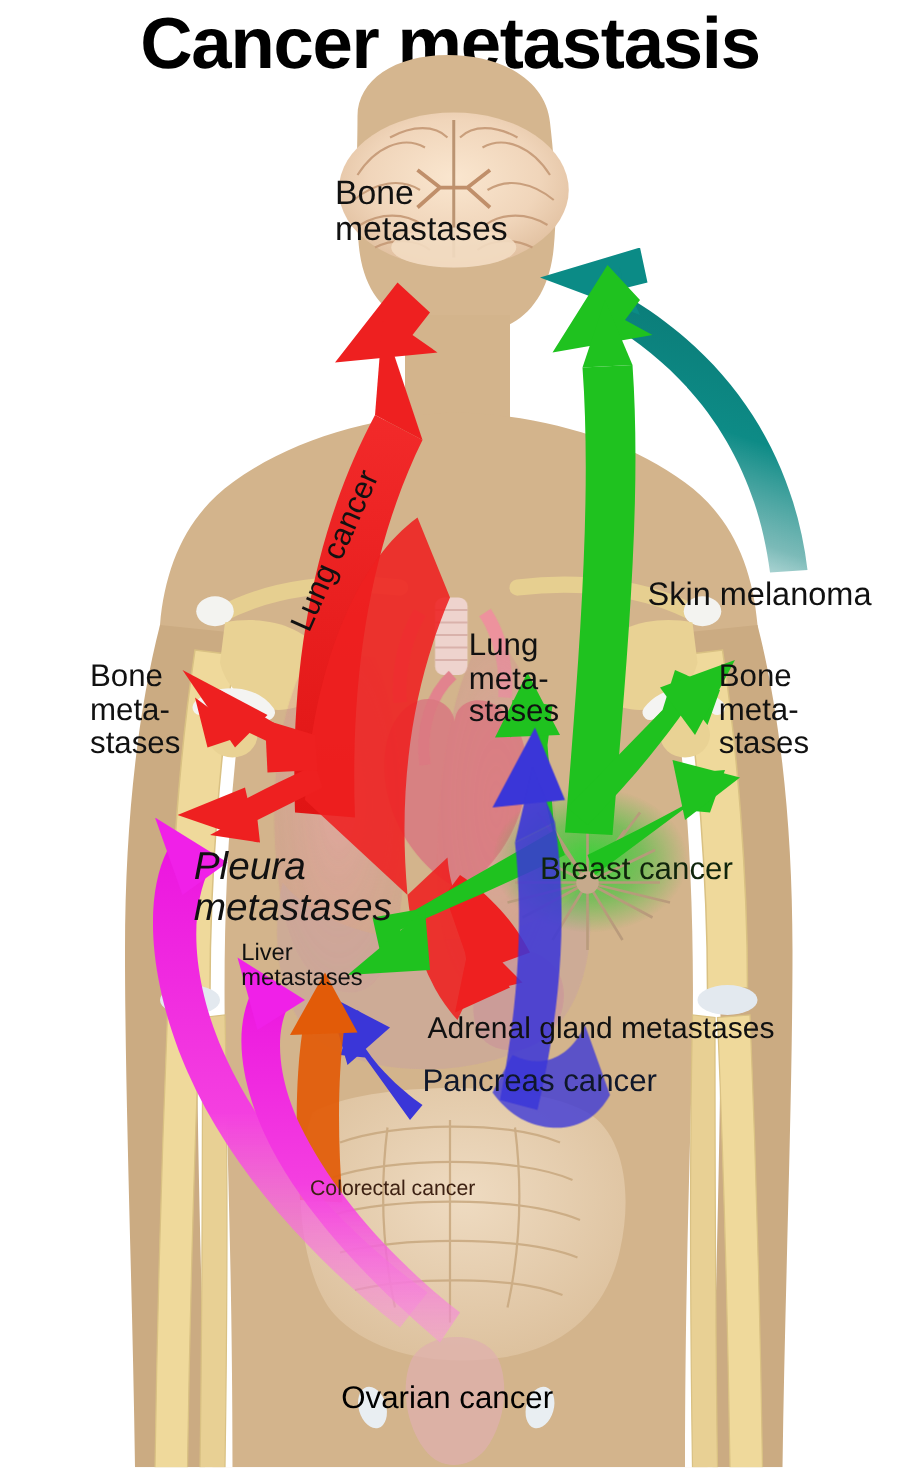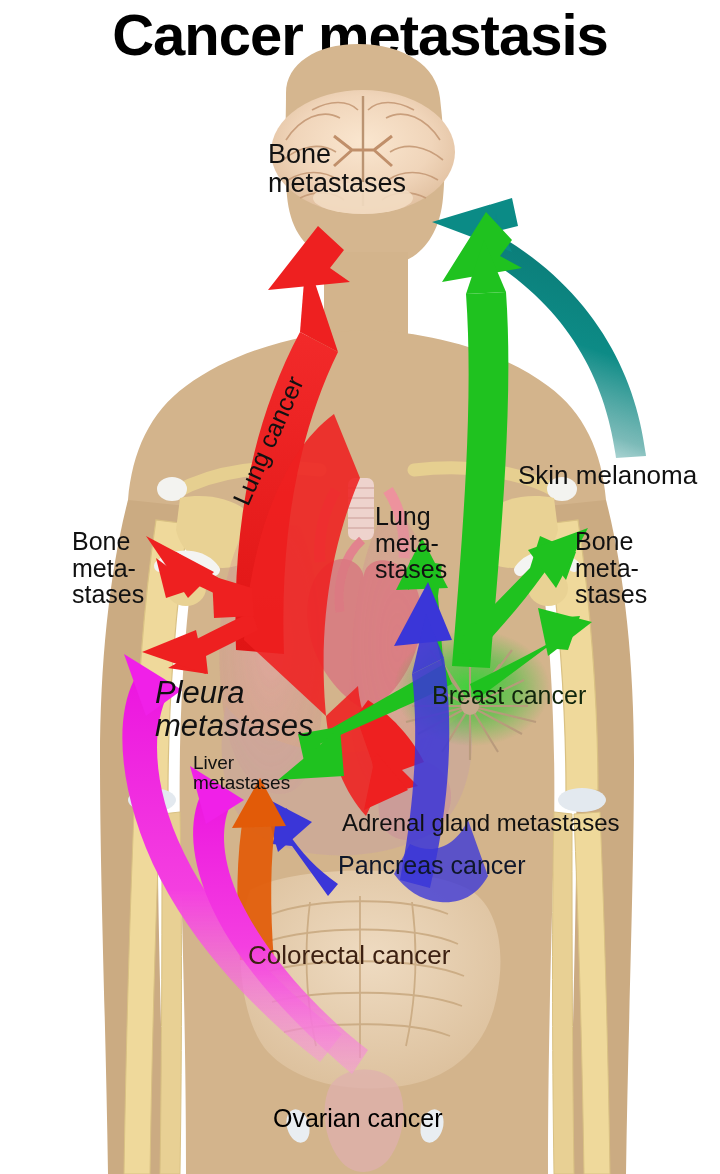--- a/index.html
+++ b/index.html
@@ -28,21 +28,21 @@
   .l-boneL   {left:72px;  top:528px; font-size:25px;}
   .l-boneR   {left:575px; top:528px; font-size:25px;}
   .l-lungmet {left:375px; top:503px; font-size:25px;}
   .l-lungca  {left:228px; top:498px; font-size:25px;
               transform:rotate(-66deg);transform-origin:left top;}
   .l-pleura  {left:155px; top:677px; font-size:31px;font-style:italic;}
   .l-liver   {left:193px; top:753px; font-size:19px;}
   .l-breast  {left:432px; top:670px; font-size:25px;color:#10250c;margin-top:12px;}
   .l-adrenal {left:318px; top:810px; font-size:24px;margin-left:24px;}
   .l-pancr   {left:338px; top:852px; font-size:25px;color:#0f172a;}
-  .l-colo    {left:248px; top:942px; font-size:26px;color:#3d2112;}
+  .l-colo    {left:248px; top:942px; font-size:17px;color:#3d2112;}
   .l-ovar    {left:273px; top:1105px;font-size:25px;color:#000000;}
 </style>
 </head>
 <body>
 
 <div id="stage">
 
   <div id="title">Cancer metastasis</div>
 
   <svg id="art" viewBox="0 0 720 1174">

